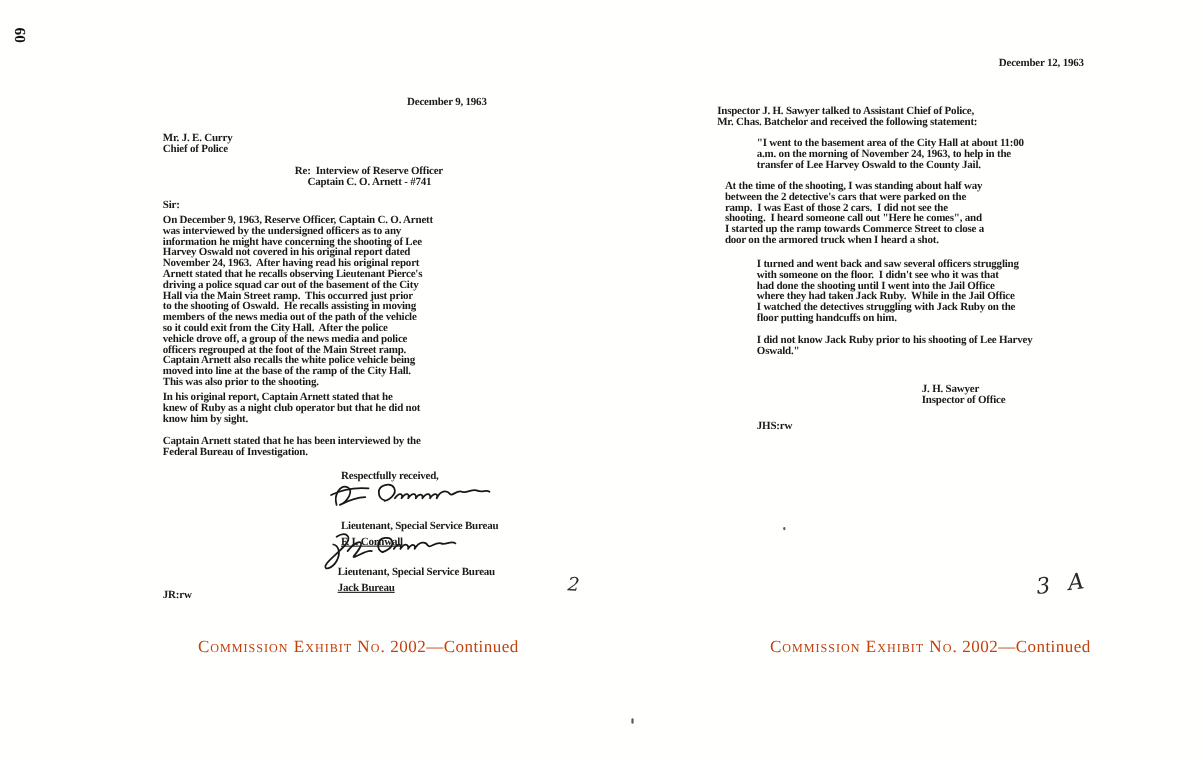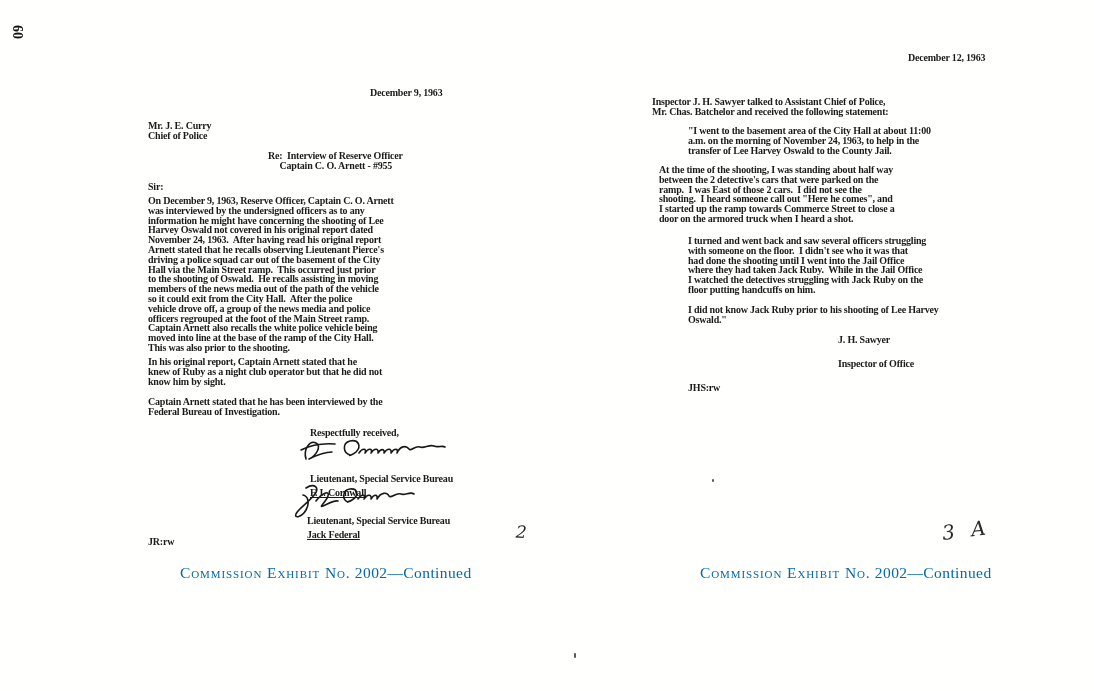--- a/index.html
+++ b/index.html
@@ -18,23 +18,24 @@
     letter-spacing: -0.2px;
     white-space: pre;
     color: #1b1b1b;
     font-weight: 700;
   }
   .tw.u { text-decoration: underline; margin-top: 24px; }
   .caption {
     position: absolute;
     font-family: "Liberation Serif", "DejaVu Serif", serif;
     font-size: 15.5px;
-    color: #0369a1;
+    color: #c2410c;
     letter-spacing: 0.4px;
     white-space: nowrap;
+    margin-top: 16px;
   }
   .caption .sc { font-variant: small-caps; letter-spacing: 0.9px; }
   .hand {
     position: absolute;
     font-family: "DejaVu Serif", serif;
     font-style: italic;
     color: #2a2a2a;
     white-space: pre;
   }
   .folio {
@@ -63,21 +64,21 @@
 
 <div class="canvas">
 
   <div class="folio">60</div>
 
   <section>
     <div class="tw" style="left:370px;top:88px">December 9, 1963</div>
     <div class="tw" style="left:148px;top:121px">Mr. J. E. Curry
 Chief of Police</div>
     <div class="tw" style="left:268px;top:151px">Re:  Interview of Reserve Officer
-     Captain C. O. Arnett - #955</div>
+     Captain C. O. Arnett - #741</div>
     <div class="tw" style="left:148px;top:182px">Sir:</div>
     <div class="tw" style="left:148px;top:196px">On December 9, 1963, Reserve Officer, Captain C. O. Arnett
 was interviewed by the undersigned officers as to any
 information he might have concerning the shooting of Lee
 Harvey Oswald not covered in his original report dated
 November 24, 1963.  After having read his original report
 Arnett stated that he recalls observing Lieutenant Pierce's
 driving a police squad car out of the basement of the City
 Hall via the Main Street ramp.  This occurred just prior
 to the shooting of Oswald.  He recalls assisting in moving
@@ -101,21 +102,21 @@
       <path d="M54 19 C47 17 46 7 54 5 C62 3 66 10 60 16 C57 19 52 20 54 19 M63 17 C67 11 71 13 69 17 C73 11 77 13 75 17 C79 11 83 13 82 17 C85 12 89 13 88 17 C92 11 96 13 95 17 C98 12 103 12 101 17 C104 10 110 9 113 13 C115 16 119 9 124 11 C128 13 133 8 138 10 C142 12 146 9 149 11"></path>
     </svg>
     <div class="tw u" style="left:310px;top:464px">F. I. Cornwall</div>
     <div class="tw" style="left:310px;top:474px">Lieutenant, Special Service Bureau</div>
 
     <svg class="sig" style="left:290px;top:481px" width="128" height="38" viewBox="0 0 128 38">
       <path d="M16 7 C24 2 30 6 25 13 C18 22 8 28 6 33 C4 38 12 36 16 29 C20 22 18 15 13 14"></path>
       <path d="M26 20 C32 12 40 9 38 15 C36 21 28 27 33 25 C38 23 44 19 48 20"></path>
       <path d="M58 21 C52 19 52 9 60 8 C68 7 69 15 62 19 C59 21 56 21 58 21 M68 18 C72 12 76 14 74 18 C78 12 82 14 81 18 C84 13 88 13 87 18 C91 11 97 11 99 15 C101 18 106 11 111 13 C115 15 120 10 124 13"></path>
     </svg>
-    <div class="tw u" style="left:307px;top:506px">Jack Federal</div>
+    <div class="tw u" style="left:307px;top:506px">Jack Bureau</div>
     <div class="tw" style="left:307px;top:516px">Lieutenant, Special Service Bureau</div>
 
     <div class="tw" style="left:148px;top:537px">JR:rw</div>
 
     <div class="hand" style="left:516px;top:522px;font-size:17px;transform:rotate(4deg)">2</div>
 
     <div class="caption" style="left:180px;top:564px"><span class="sc">Commission Exhibit No.</span><span> 2002—Continued</span></div>
   </section>
 
   <section>
@@ -133,21 +134,21 @@
 door on the armored truck when I heard a shot.</div>
     <div class="tw" style="left:688px;top:236px">I turned and went back and saw several officers struggling
 with someone on the floor.  I didn't see who it was that
 had done the shooting until I went into the Jail Office
 where they had taken Jack Ruby.  While in the Jail Office
 I watched the detectives struggling with Jack Ruby on the
 floor putting handcuffs on him.</div>
     <div class="tw" style="left:688px;top:305px">I did not know Jack Ruby prior to his shooting of Lee Harvey
 Oswald."</div>
 
-    <div class="tw" style="left:838px;top:335px">J. H. Sawyer</div>
+    <div class="tw" style="left:838px;top:349px">J. H. Sawyer</div>
     <div class="tw" style="left:838px;top:359px">Inspector of Office</div>
 
     <div class="tw" style="left:688px;top:383px">JHS:rw</div>
 
     <div class="hand" style="left:942px;top:518px;font-size:20px;letter-spacing:5px;transform:rotate(-7deg)">3 A</div>
 
     <div class="caption" style="left:700px;top:564px"><span class="sc">Commission Exhibit No.</span><span> 2002—Continued</span></div>
   </section>
 
   <div class="speck" style="left:574px;top:653px;width:2px;height:5px"></div>

